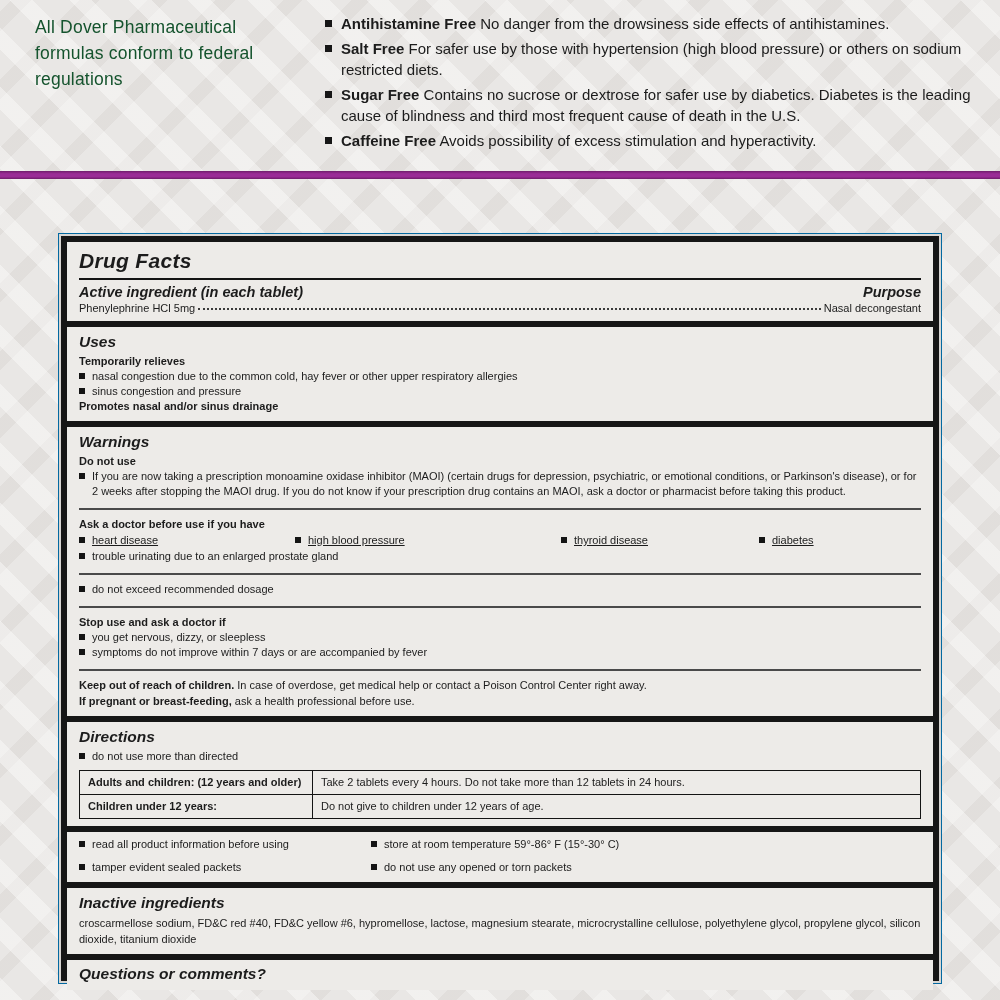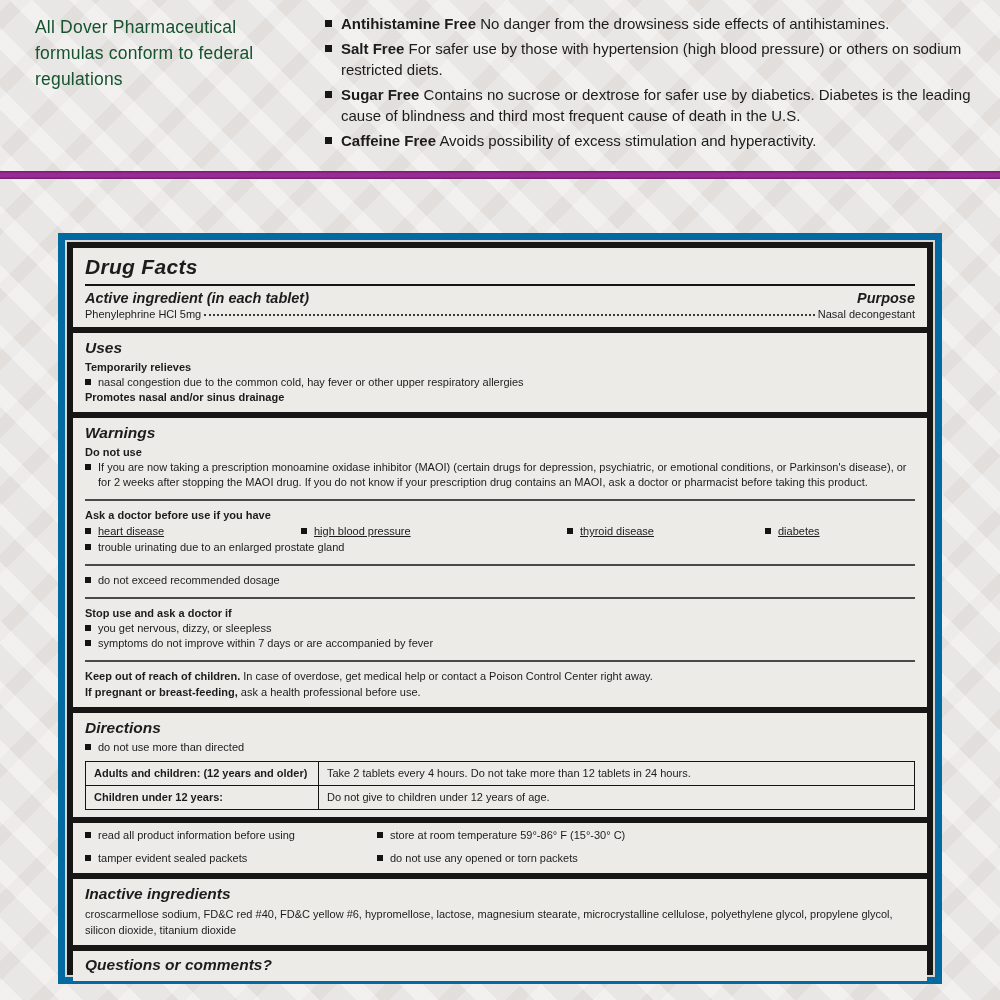--- a/index.html
+++ b/index.html
@@ -23,21 +23,21 @@
   .benefit { display: flex; margin-bottom: 3px; font-size: 15px; line-height: 21.5px; }
   .sq { flex: none; display: inline-block; width: 7px; height: 7px; background: #161616; margin-right: 9px; margin-top: 7px; }
   .benefit b { font-weight: 700; }
 
   .accent-bar { position: absolute; left: 0; top: 171px; width: 1000px; height: 8px;
     background: linear-gradient(#6f1d6b, #9a2c96 35%, #9a2c96 70%, #6f1d6b); }
 
   
   .panel-outer {
     position: absolute; left: 58px; top: 233px; width: 884px; height: 751px;
-    border: 7px solid #0369a1; background: #d8d6d3; padding: 2px;
+    border: 1px solid #0369a1; background: #d8d6d3; padding: 2px;
   }
   .panel-black {
     background: #161616; width: 100%; height: 100%; padding: 6px;
     display: flex; flex-direction: column; gap: 6px;
   }
   .section { background: #edebe8; padding: 5px 12px 7px 12px; }
   .sec-warnings { flex: 1; }
 
   .df-title { font-size: 21px; font-weight: 700; font-style: italic; letter-spacing: 0.3px; margin: 2px 0 5px 0; }
   .df-rule { border-top: 2.5px solid #141414; margin: 0 0 4px 0; }
@@ -118,20 +118,24 @@
       </div>
     </div>
 
     <div class="section">
       <div class="sec-head">Uses</div>
       <div class="bold-line">Temporarily relieves</div>
       <div class="b-row">
         <span class="sq2"></span>
         <span class="b-text">nasal congestion due to the common cold, hay fever or other upper respiratory allergies</span>
       </div>
+      <div class="b-row">
+        <span class="sq2"></span>
+        <span class="b-text">sinus congestion and pressure</span>
+      </div>
       <div class="bold-line">Promotes nasal and/or sinus drainage</div>
     </div>
 
     <div class="section sec-warnings">
       <div class="sec-head">Warnings</div>
       <div class="bold-line">Do not use</div>
       <div class="b-row">
         <span class="sq2"></span>
         <span class="b-text">If you are now taking a prescription monoamine oxidase inhibitor (MAOI) (certain drugs for depression, psychiatric, or emotional conditions, or Parkinson's disease), or for 2 weeks after stopping the MAOI drug. If you do not know if your prescription drug contains an MAOI, ask a doctor or pharmacist before taking this product.</span>
       </div>

